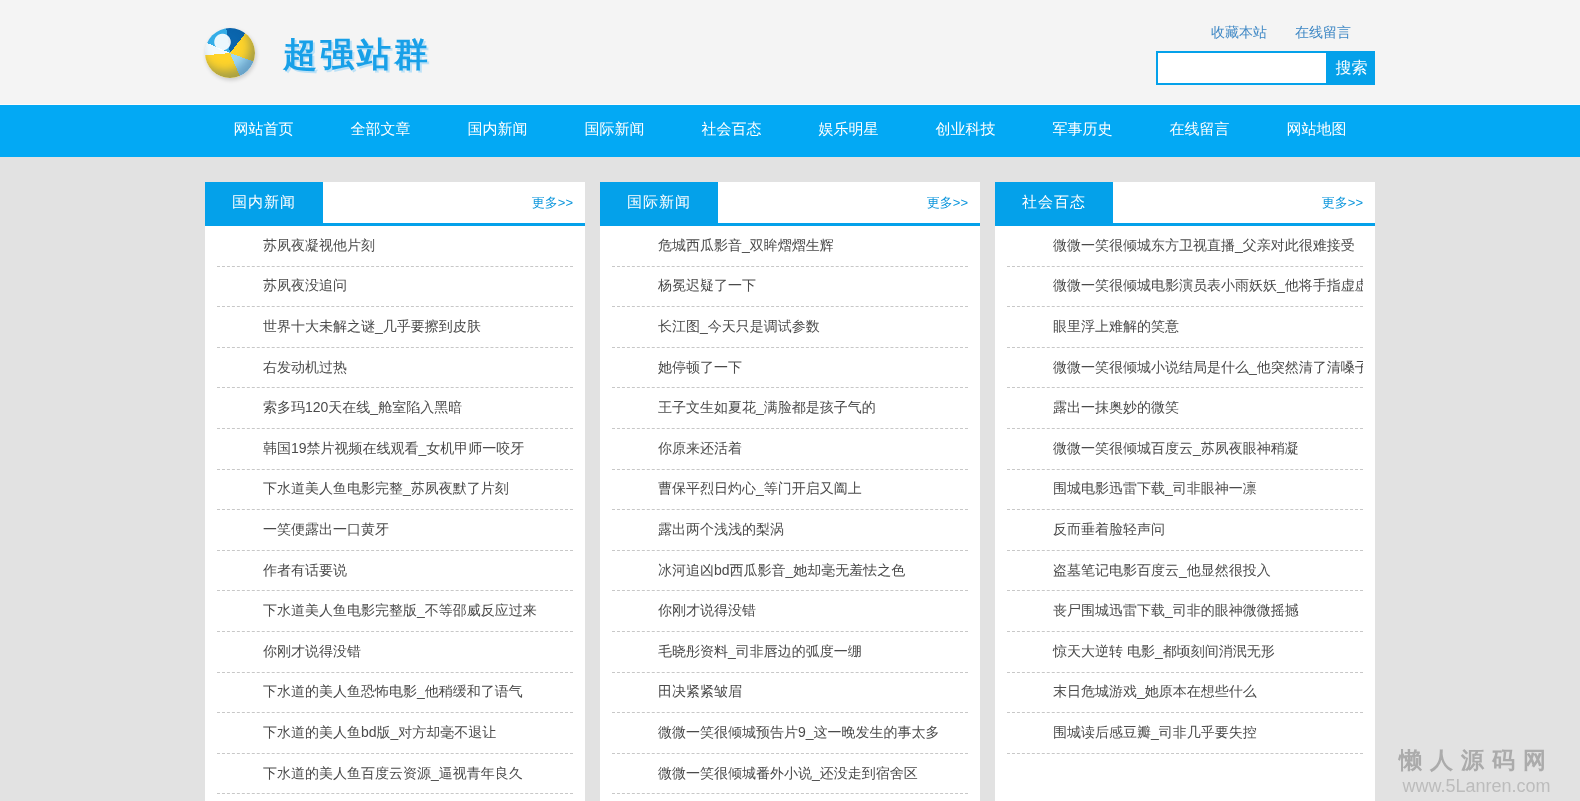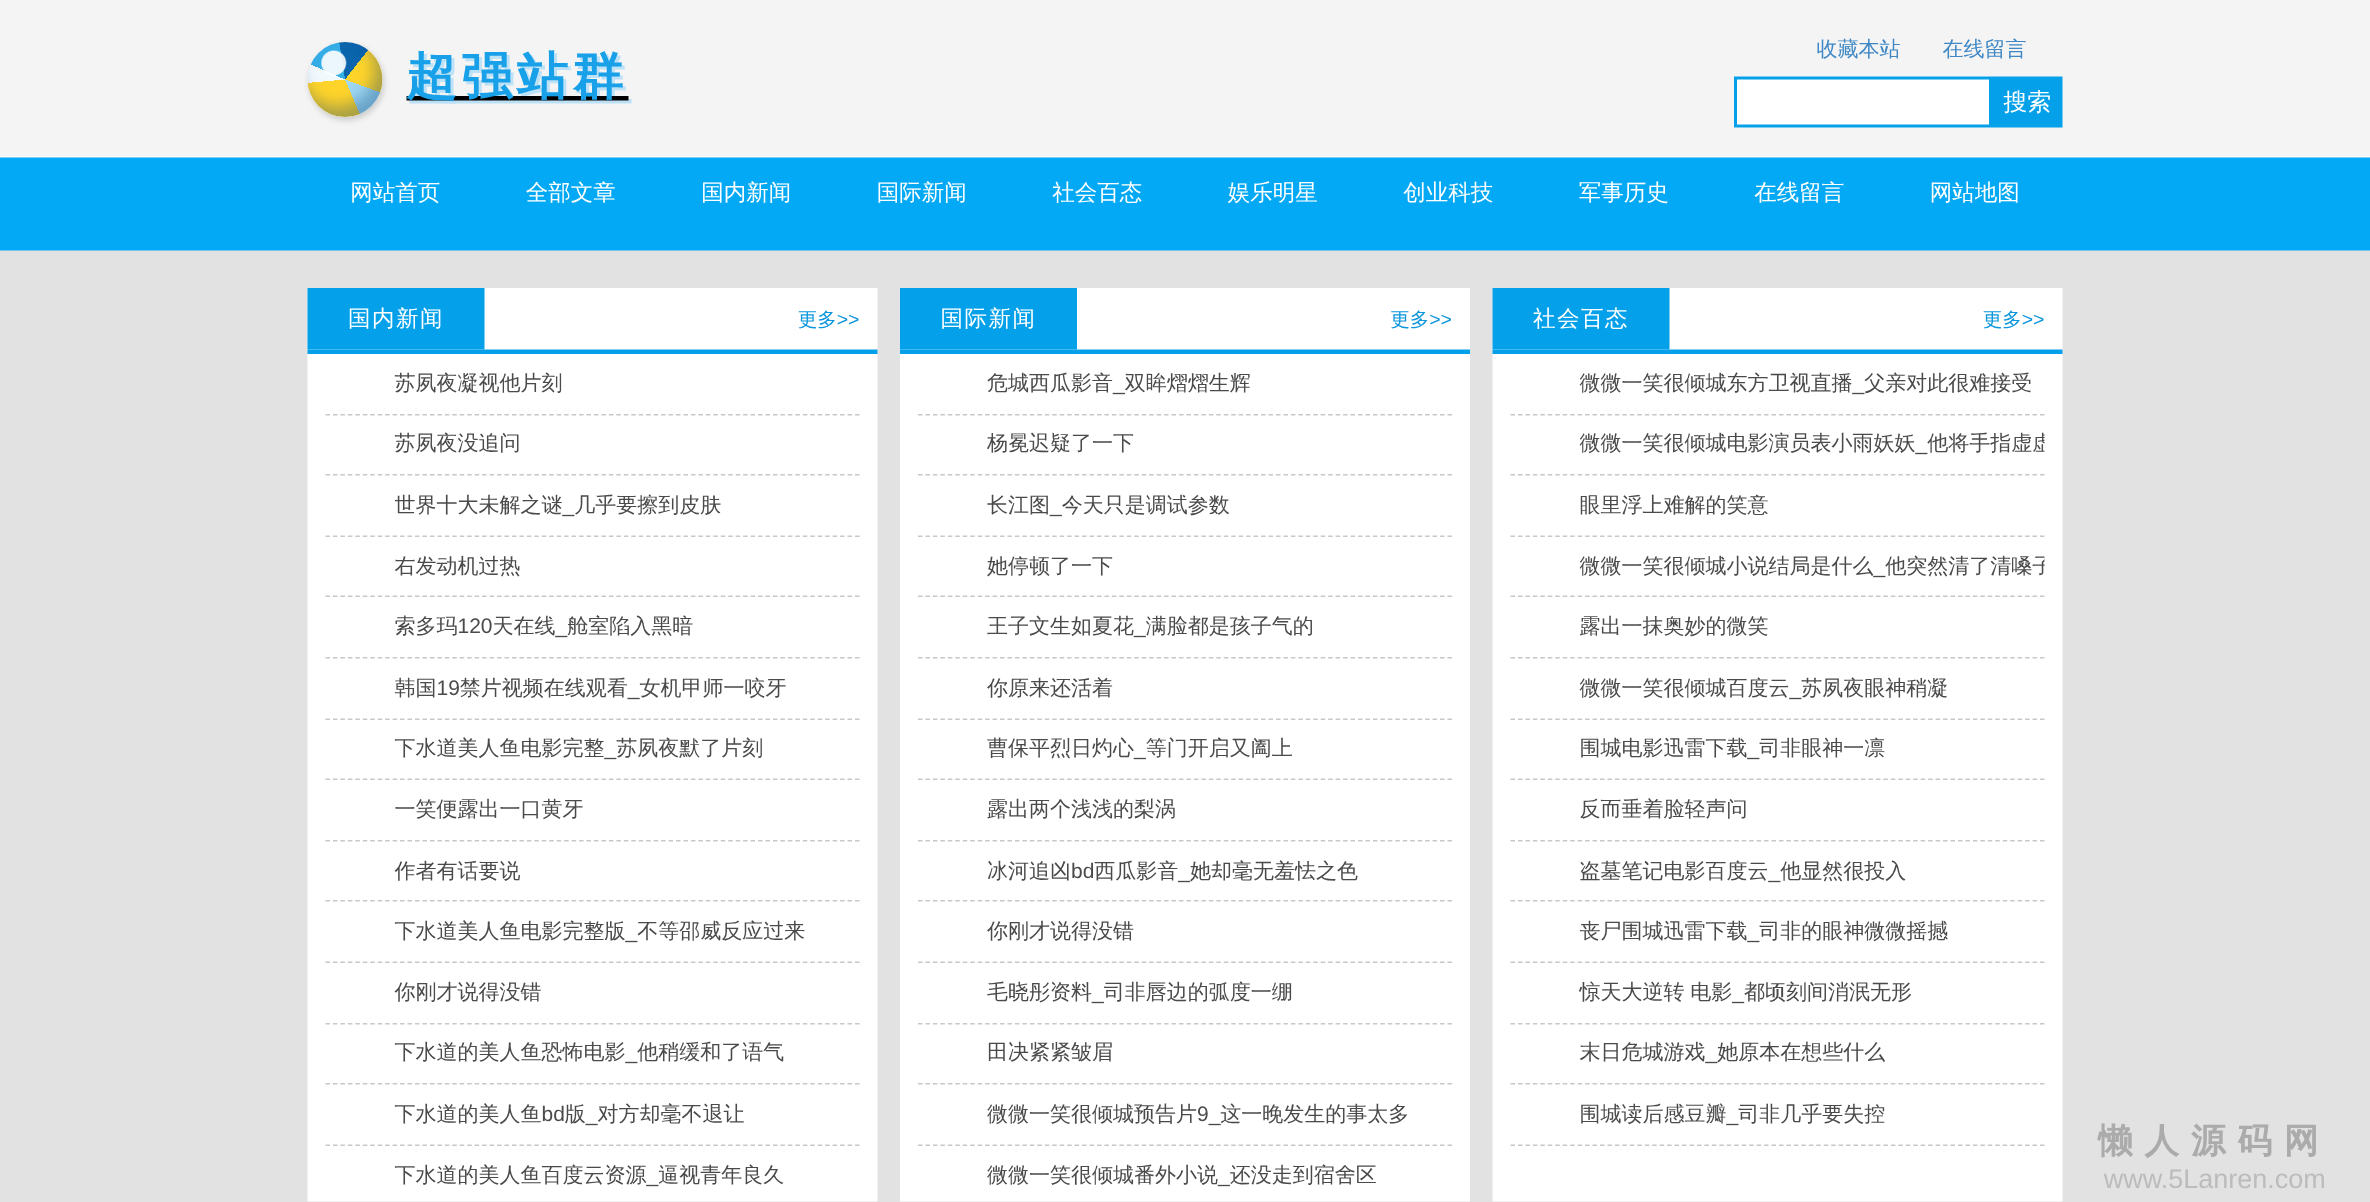--- a/index.html
+++ b/index.html
@@ -29,23 +29,22 @@
     position:relative;
   }
   .header-inner{
     display:flex;
     justify-content:space-between;
     align-items:center;
     height:105px;
   }
   .logo{
     display:flex;
-    align-items:flex-start;
-    gap:16px;
-    text-decoration:underline;
+    align-items:flex-end;
+    gap:28px;
   }
   .globe{
     width:50px;height:50px;border-radius:50%;
     background:
       radial-gradient(circle at 35% 28%, rgba(255,255,255,.9) 0 16%, rgba(255,255,255,0) 18%),
       conic-gradient(from 200deg, #ffd42a 0 18%, #f2f9fd 18% 26%, #35aee8 26% 42%, #0a65ad 42% 55%, #ffd42a 55% 75%, #9fd8f2 75% 88%, #ffd42a 88% 100%);
     box-shadow: inset -5px -7px 10px rgba(0,60,120,.35), 1px 2px 4px rgba(0,0,0,.18);
   }
   .site-title{
     font-size:34px;
@@ -87,21 +86,21 @@
     background:var(--accent);
     color:#fff;
     border:none;
     font-size:16px;
     cursor:pointer;
     font-family:inherit;
   }
 
   
   .main-nav{
-    height:62px;
+    height:52px;
     background:var(--nav-bg);
   }
   .nav-list{
     width:1170px;margin:0 auto;
     display:flex;
     list-style:none;
     height:48px;
   }
   .nav-item{
     width:117px;

